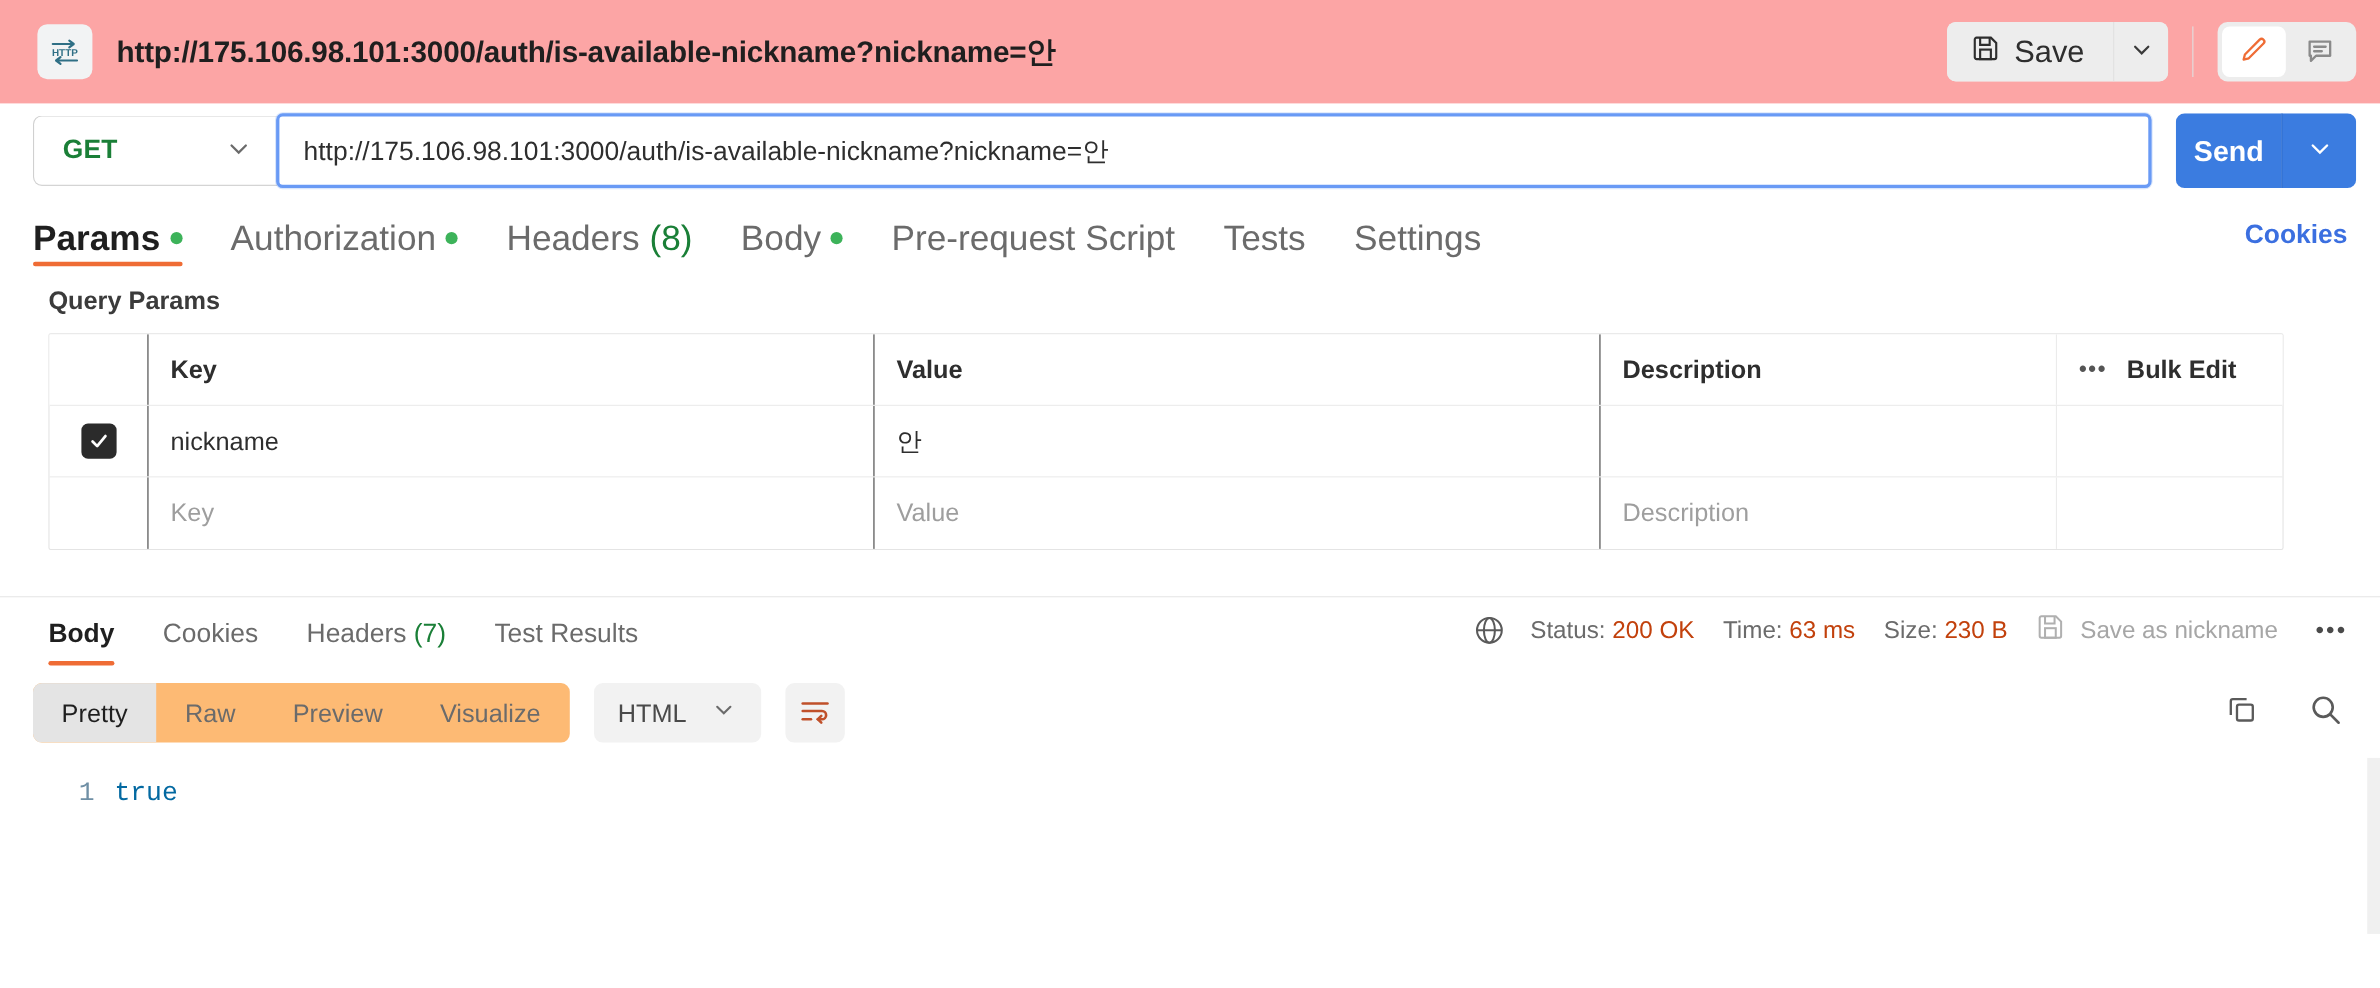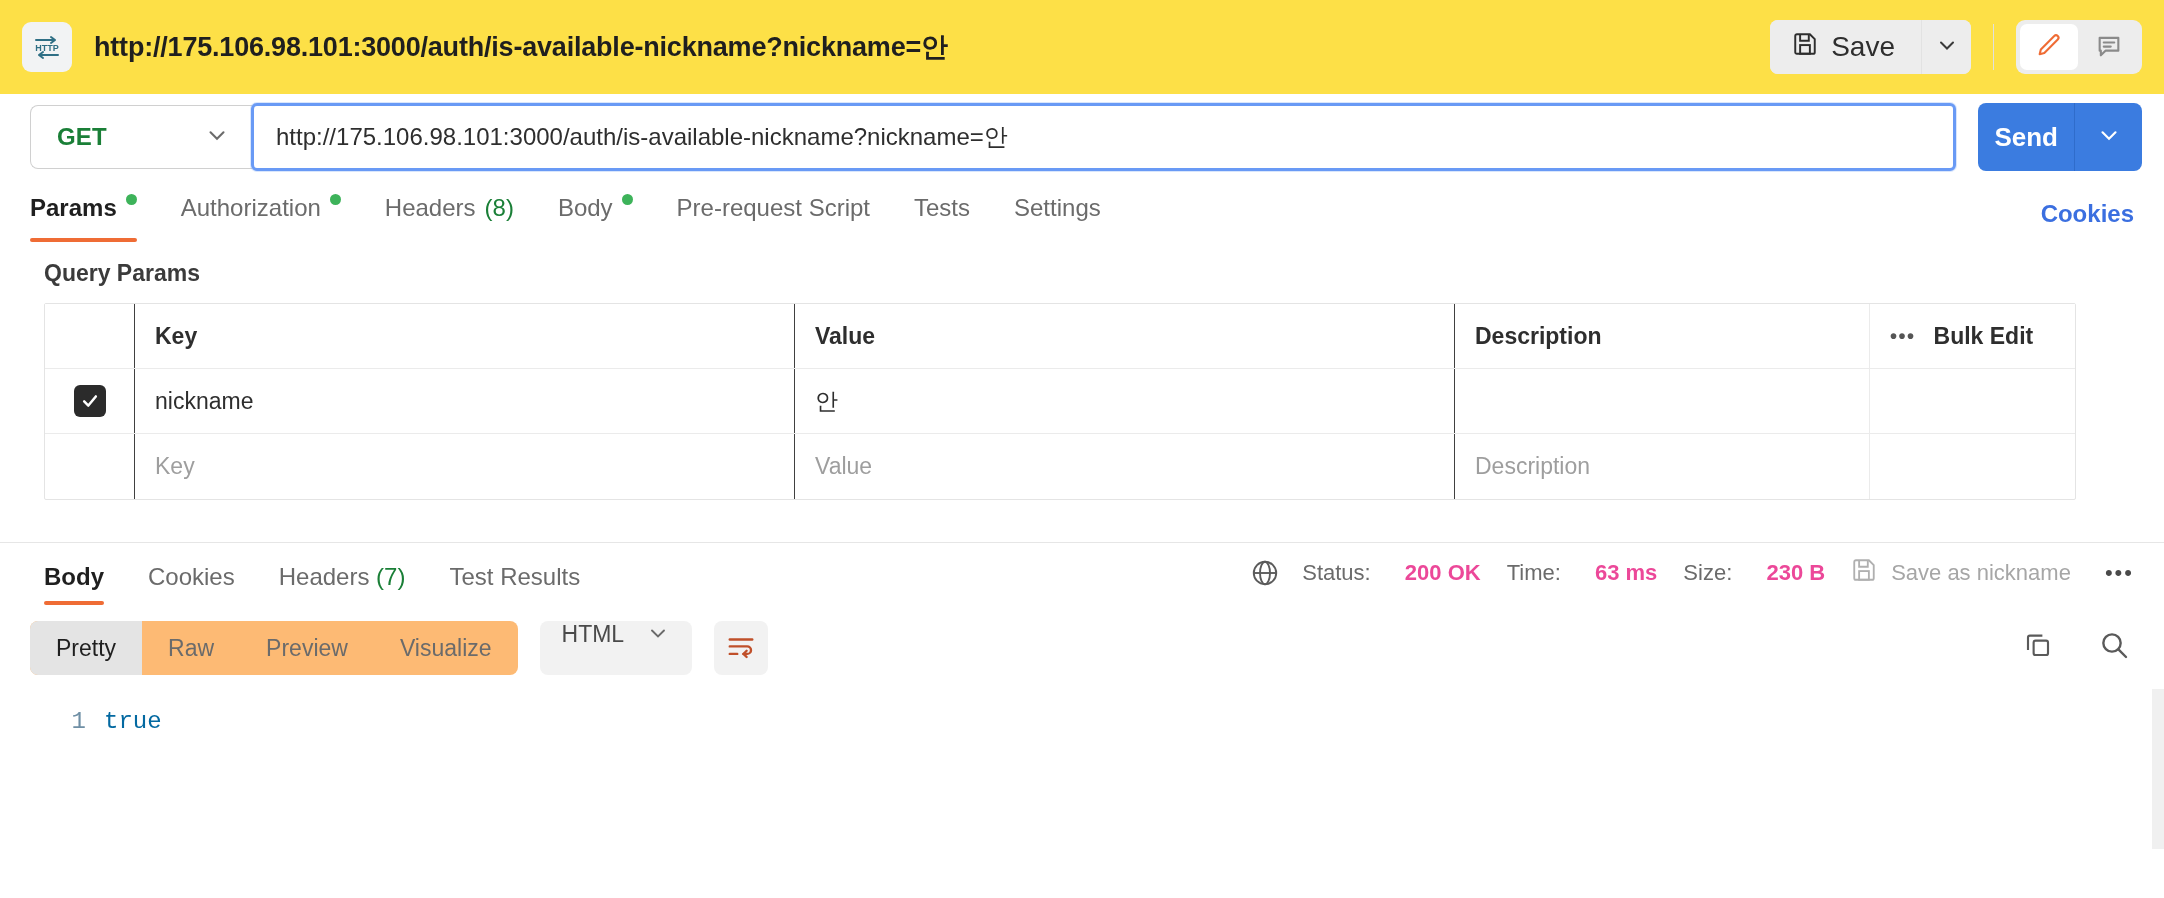--- a/index.html
+++ b/index.html
@@ -12,22 +12,22 @@
     color: #2e2e2e;
     overflow: hidden;
   }
 
   
   .topbar {
     position: relative;
     height: 94px;
     display: flex;
     align-items: center;
-    padding: 0 0 0 22px;
-    background: #fde047;
+    padding: 0 0 0 34px;
+    background: #fca5a5;
   }
   .http-badge {
     width: 50px; height: 50px;
     border-radius: 9px;
     background: #f2f3f4;
     display: flex; align-items: center; justify-content: center;
     flex: 0 0 auto;
   }
   .request-title {
     font-size: 27px;
@@ -175,23 +175,24 @@
     position: relative;
     display: flex;
     align-items: flex-end;
     gap: 0;
     padding: 12px 22px 0 30px;
     height: 62px;
   }
   .tab {
     position: relative;
     display: flex;
+    align-items: center;
     gap: 9px;
-    padding: 0 22px 20px 22px;
-    font-size: 24px;
+    padding: 0 22px 7px 22px;
+    font-size: 32px;
     color: #6b6b6b;
     cursor: pointer;
     white-space: nowrap;
   }
   .tab:first-child { padding-left: 0; }
   .tab.active { color: #1f1f1f; font-weight: 600; }
   .tab.active::after {
     content: "";
     position: absolute;
     left: 0; right: 22px; bottom: 0;
@@ -300,21 +301,21 @@
   .rtab .count { color: #1a7f37; }
   .resp-meta {
     position: absolute;
     right: 22px; bottom: 16px;
     display: flex;
     align-items: center;
     gap: 0;
     font-size: 22px;
   }
   .meta-item { color: #6b6b6b; margin-right: 26px; white-space: nowrap; }
-  .meta-item .val { color: #ec4899; font-weight: 700; margin-left: 28px; }
+  .meta-item .val { color: #c2410c; font-weight: 400; }
   .globe-wrap { margin-right: 22px; display: flex; align-items: center; }
   .save-example {
     display: flex; align-items: center; gap: 14px;
     color: #a6a6a6; margin-right: 26px;
     cursor: pointer; white-space: nowrap;
   }
   .resp-dots { color: #4a4a4a; letter-spacing: 2px; font-size: 22px; cursor: pointer; padding: 0 8px; }
 
   
   .body-toolbar {
@@ -333,21 +334,21 @@
   }
   .seg-item {
     display: flex; align-items: center;
     padding: 0 26px;
     font-size: 23px;
     color: #6b6b6b;
     cursor: pointer;
   }
   .seg-item.active { background: #e4e4e4; color: #1f1f1f; }
   .fmt-select {
-    display: flex; gap: 22px;
+    display: flex; align-items: center; gap: 22px;
     background: #f2f2f2;
     border-radius: 8px;
     padding: 0 22px;
     height: 54px;
     font-size: 23px;
     color: #4a4a4a;
     cursor: pointer;
   }
   .icon-btn {
     width: 54px; height: 54px;

